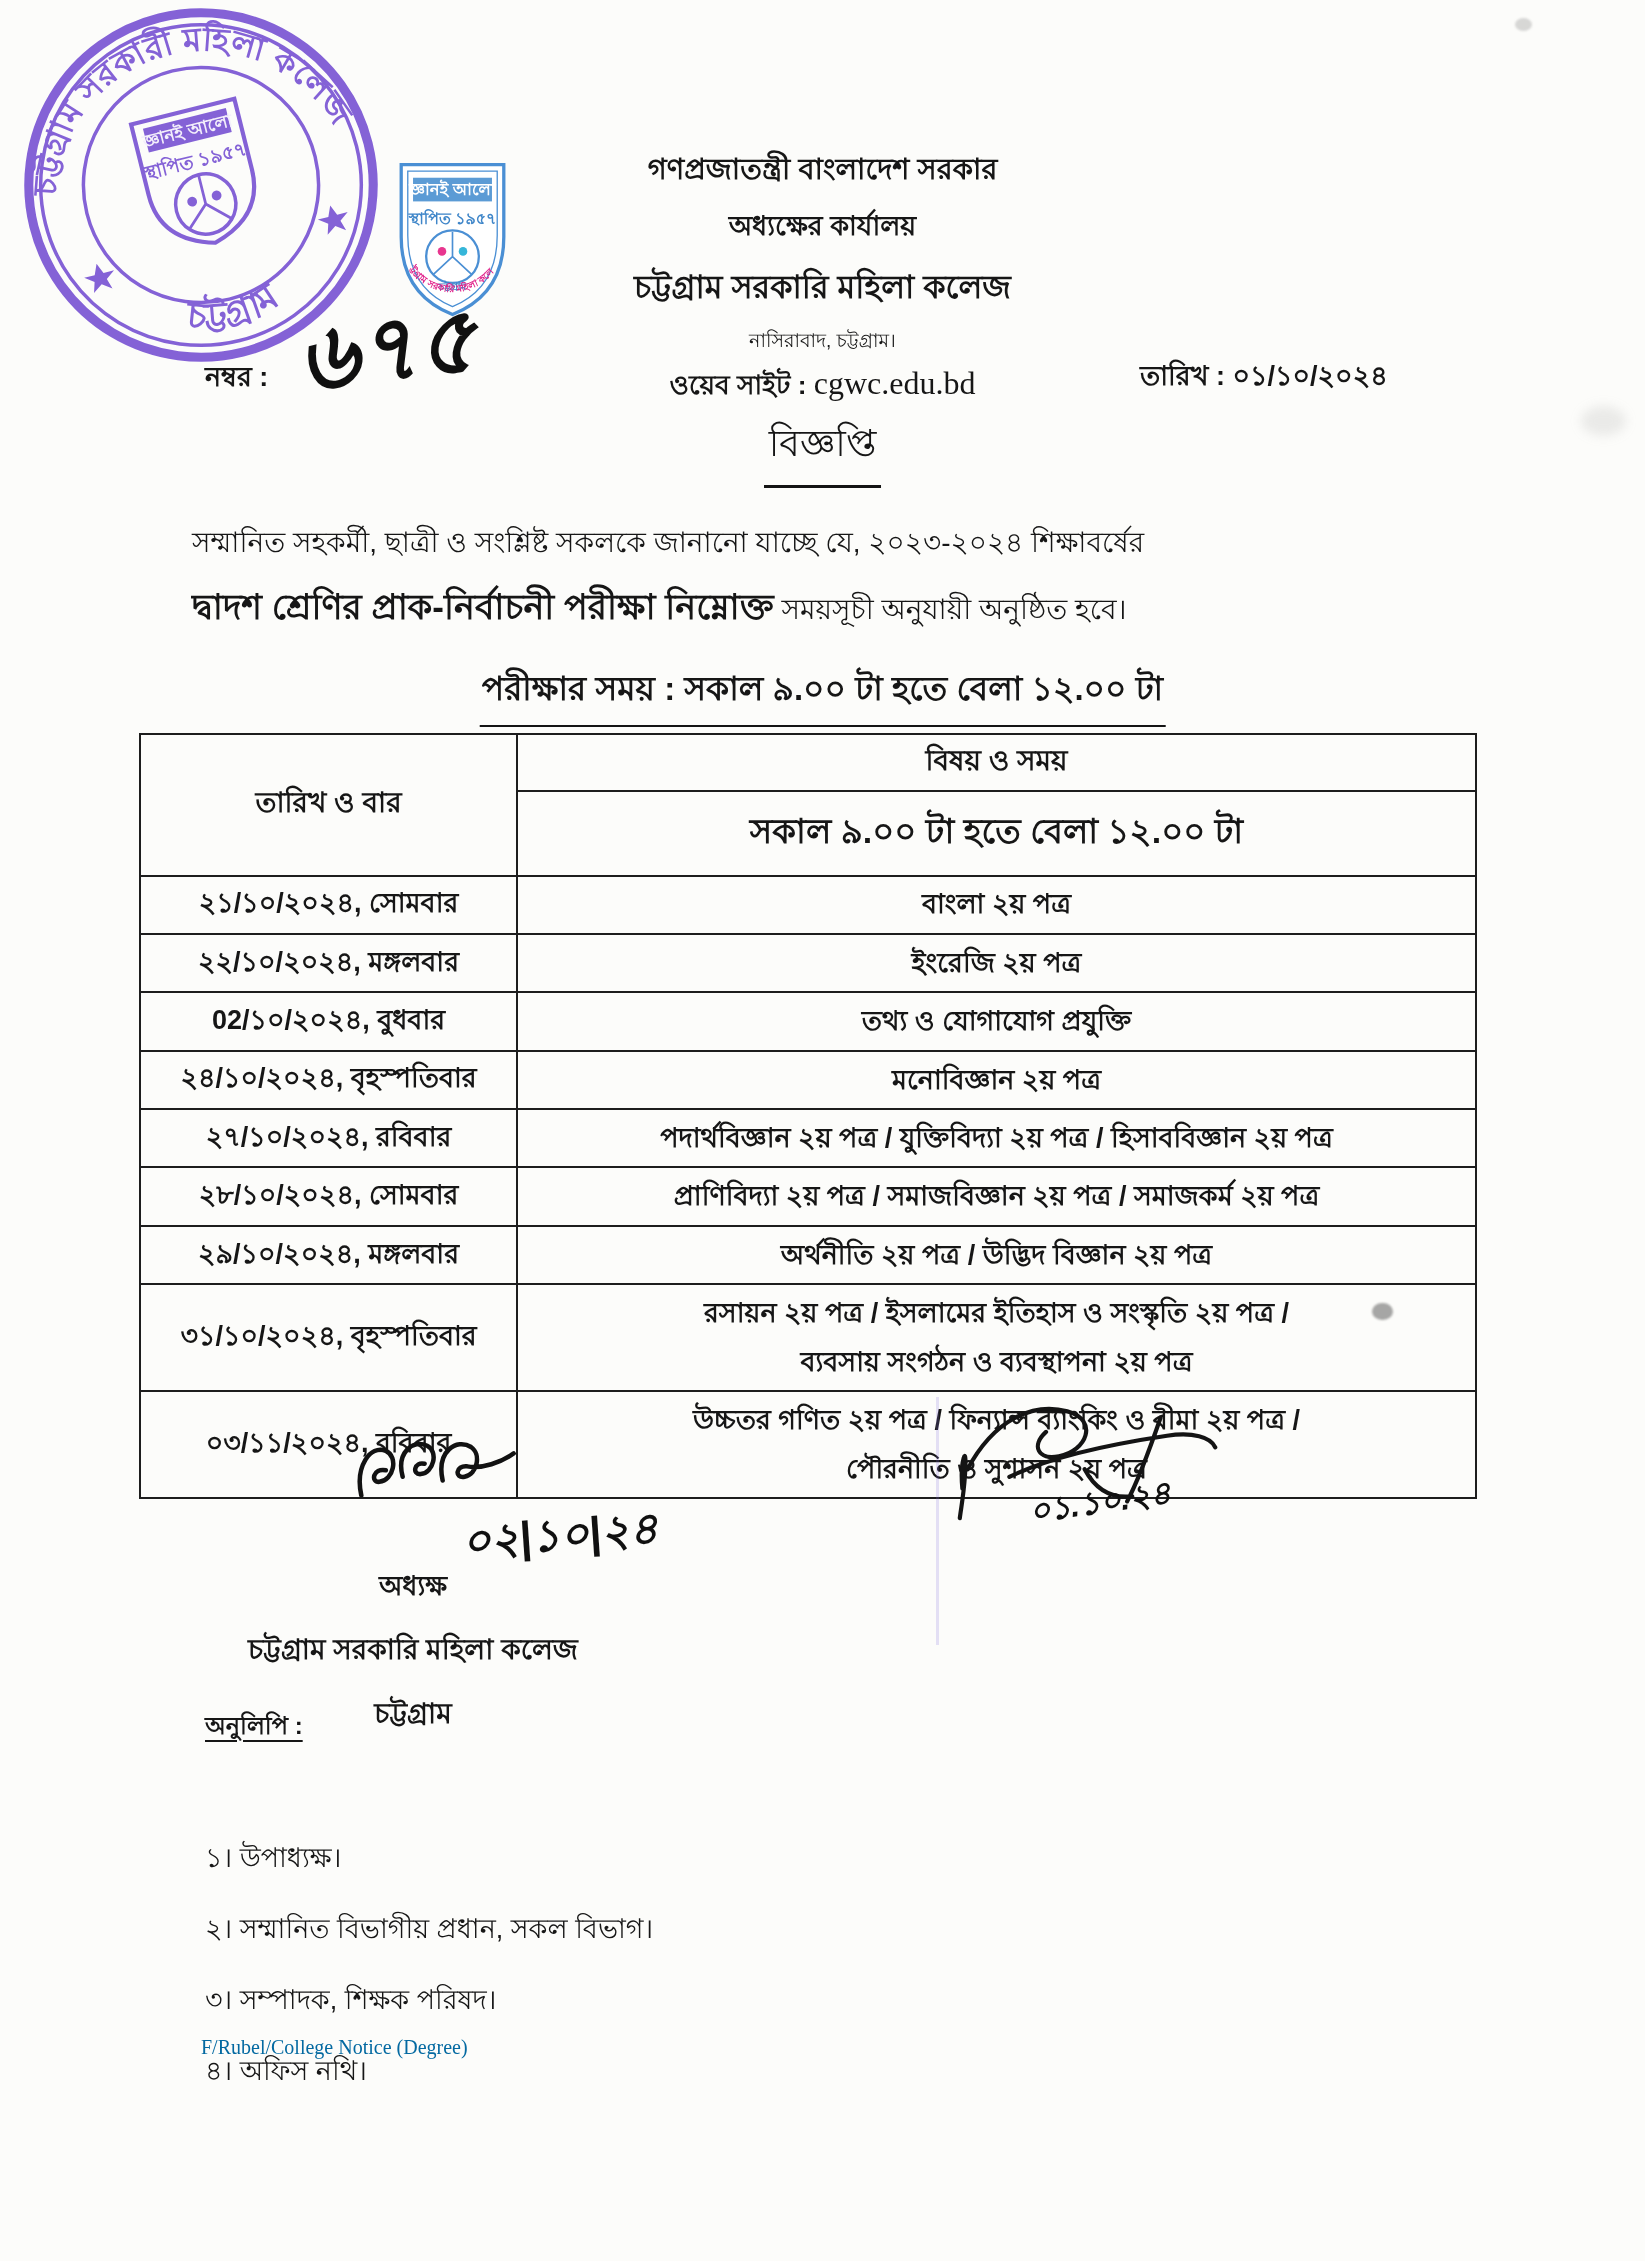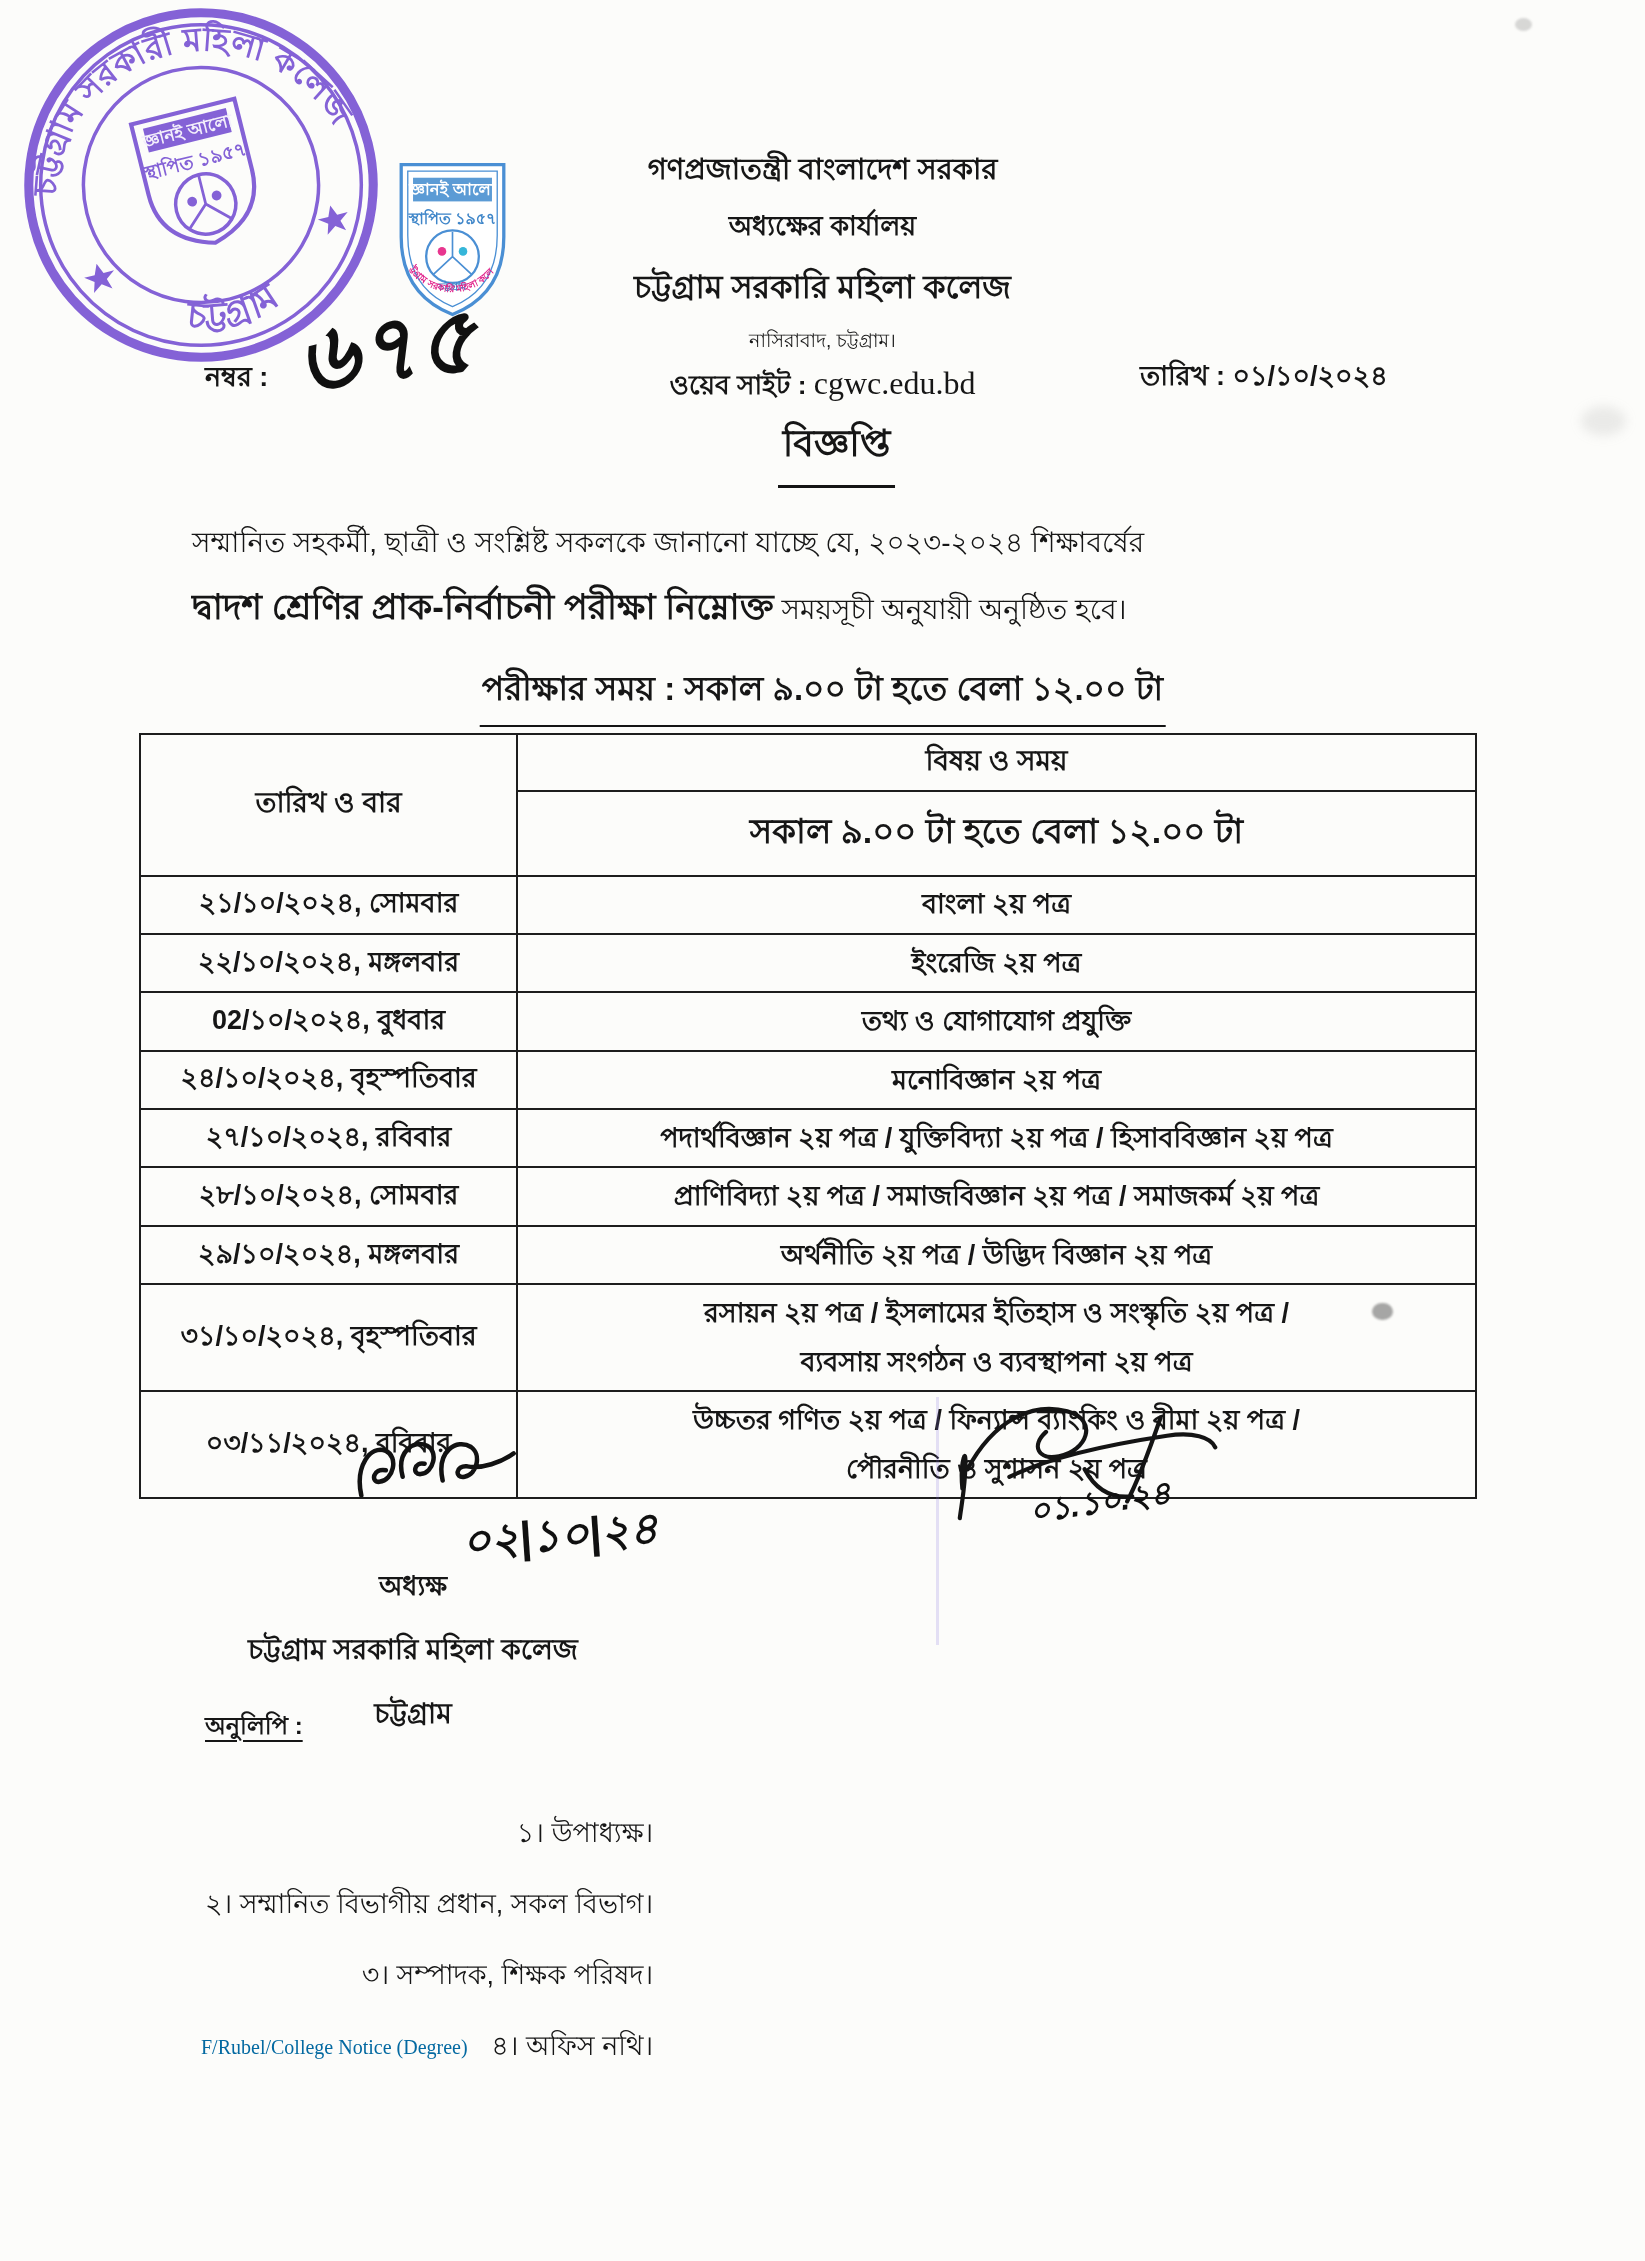--- a/index.html
+++ b/index.html
@@ -18,21 +18,21 @@
   .h-office{font-size:27px; font-weight:600; margin-top:10.3px;}
   .h-college{font-size:32px; font-weight:700; margin-top:11.6px;}
   .h-address{font-size:19px; font-weight:500; margin-top:10.3px;}
   .h-website{font-size:26.4px; font-weight:600; margin-top:6.4px;}
   .h-website .latin{font-family:"Liberation Serif","DejaVu Serif",serif; font-size:32px; font-weight:400;}
   
   .number-label{position:absolute; left:205px; top:356px; font-size:27px; font-weight:600;}
   .hand-number{position:absolute; left:298px; top:278px; font-size:92px; font-weight:600; font-style:italic; transform:rotate(-7deg); color:#101010;}
   .date-line{position:absolute; left:1140px; top:355px; font-size:27px; font-weight:600;}
   
-  .notice-title{position:absolute; top:414px; left:50%; transform:translateX(-50%); font-size:37px; font-weight:700; border-bottom:3.2px solid #141414; padding:0 5.2px 7.7px;margin-left:14px;}
+  .notice-title{position:absolute; top:414px; left:50%; transform:translateX(-50%); font-size:37px; font-weight:400; border-bottom:3.2px solid #141414; padding:0 5.2px 7.7px;}
   .body-para{position:absolute; left:192px; top:514px; width:1283px; font-size:28px; line-height:2.05; white-space:nowrap;}
   .body-para .bold{font-weight:800; font-size:35px;}
   .exam-time{position:absolute; top:663px; left:50%; transform:translateX(-50%); font-size:33px; font-weight:800; border-bottom:2.6px solid #141414; padding:0 2.6px 6.4px; white-space:nowrap;}
   
   .schedule{position:absolute; left:139px; top:733px; width:1338px; border-collapse:collapse; table-layout:fixed;}
   .schedule th,.schedule td{border:2.6px solid #1d1d1d; text-align:center; vertical-align:middle; padding:3.9px 7.7px;}
   .schedule col.c1{width:377px;}
   .th-main{font-size:28px; font-weight:700; height:46px;}
   .th-datecol{font-size:28px; font-weight:700;}
   .th-sub{font-size:34px; font-weight:800; height:75px;}
@@ -46,21 +46,21 @@
   .sig-block{position:absolute; text-align:center; white-space:nowrap;}
   .sig-left-block{left:213px; top:1565px; width:400px;}
   .sig-right-block{left:735px; top:1546px; width:728px;}
   .sig-title{font-size:27px; font-weight:700;}
   .sig-title.underlined{text-decoration:underline; text-underline-offset:5.2px;}
   .sig-line{font-size:28px; font-weight:600; margin-top:18px;}
   .sig-line2{font-size:28px; font-weight:600; margin-top:17px;}
   
   .distribution{position:absolute; left:205px; top:1707px;}
   .dist-heading{font-size:24px; font-weight:700; text-decoration:underline; text-underline-offset:6.4px;}
-  .dist-list{list-style:none; margin:65px 0 0 0; padding:0;text-align:right;}
+  .dist-list{list-style:none; margin:90px 0 0 0; padding:0;}
   .dist-list li{font-size:27px; font-weight:500; margin-bottom:26px;}
   
   .footer-ref{position:absolute; left:201px; top:2036px; font-family:"Liberation Serif","DejaVu Serif",serif; font-size:20px; color:#0369a1;}
   
   .smudge{position:absolute; border-radius:50%;}
   .smudge-ink{left:1372px; top:1303px; width:20.6px; height:17px; background:rgba(80,80,80,.5); filter:blur(1.3px);}
   .smudge-gray{left:1581px; top:406px; width:45px; height:30px; background:rgba(140,140,140,.16); filter:blur(5.2px);}
   .smudge-top{left:1515px; top:18px; width:17px; height:13px; background:rgba(120,120,120,.28); filter:blur(1.3px);}
   .crease{position:absolute; left:936px; top:1397px; width:3.2px; height:248px; background:rgba(128,108,222,.20); filter:blur(0.6px);}
 </style>

